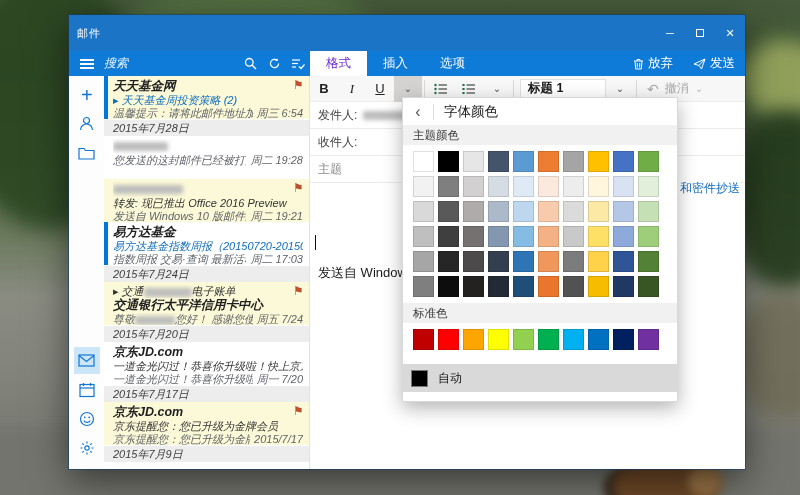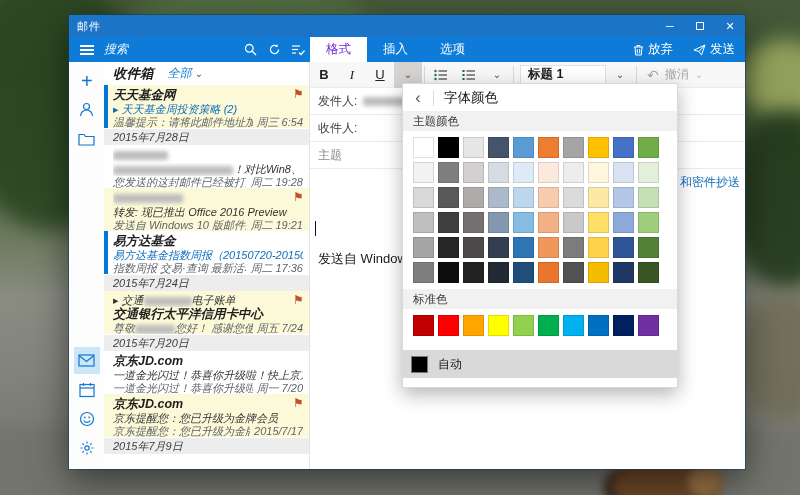--- a/index.html
+++ b/index.html
@@ -17,21 +17,21 @@
   .b5 { left:735px; top:290px; width:100px; height:130px; background:#6e6a55; opacity:.8; }
   .b6 { left:-30px; top:430px; width:860px; height:120px; background:#73746d; filter:blur(6px); border-radius:0; }
   .cat-body { position:absolute; left:612px; top:458px; width:108px; height:55px; background:#6d4827; border-radius:50%; filter:blur(5px); }
   .cat-dark { position:absolute; left:604px; top:468px; width:50px; height:40px; background:#33251a; border-radius:50%; filter:blur(5px); }
   .cat-light { position:absolute; left:688px; top:466px; width:34px; height:30px; background:#9b7547; border-radius:50%; filter:blur(4px); }
 
   
   .window { position:absolute; left:69px; top:15px; width:676px; height:454px;
     box-shadow:0 12px 34px rgba(0,0,0,.5); background:#fff; display:flex; flex-direction:column;
     outline:1px solid rgba(15,60,110,.55); }
-  .titlebar { height:22px; background:#1b74c6; color:#fff; display:flex; align-items:center; flex:0 0 auto; }
+  .titlebar { height:36px; background:#1b74c6; color:#fff; display:flex; align-items:center; flex:0 0 auto; }
   .titlebar .title { font-size:11px; padding-left:8px; flex:1; letter-spacing:1px; }
   .win-btn { width:30px; height:22px; display:flex; align-items:center; justify-content:center; font-size:11px; color:#fff; }
   .win-btn.max span { display:block; width:8px; height:8px; border:1px solid #fff; }
   .main { flex:1; display:flex; min-height:0; }
 
   
   .left-pane { width:241px; flex:0 0 auto; display:flex; flex-direction:column; background:#fff;font-style:italic; }
   .search-row { height:25px; background:#0e7bd8; display:flex; align-items:center; flex:0 0 auto; }
   .burger { width:35px; display:flex; flex-direction:column; gap:2px; align-items:center; }
   .burger i { display:block; width:14px; height:2px; background:#fff; }
@@ -78,21 +78,21 @@
   .tsep { width:1px; height:18px; background:#d8d8d8; margin:0 2px; }
   .chev { font-size:10px; color:#555; }
   .style-box { width:86px; height:20px; background:#fff; border:1px solid #e0e0e0; display:flex; align-items:center; padding-left:7px; font-size:12.5px; font-weight:bold; color:#1a1a1a; margin-left:4px; }
   .undo-group { display:flex; align-items:center; color:#a6a6a6; gap:6px; padding:0 8px; font-size:12px; }
   .undo-arrow { font-size:14px; }
 
   .compose { flex:1; position:relative; padding:0; min-height:0; }
   .field { height:27px; display:flex; align-items:center; padding-left:8px; border-bottom:1px solid #ebebeb; font-size:12px; color:#444; }
   .field .blur-addr { margin-left:6px; }
   .field.subject { color:#8a8a8a; }
-  .cc-link { position:absolute; top:86px; right:5px; font-size:12px; color:#0f6cbd; background:#fff; padding-left:2px; }
+  .cc-link { position:absolute; top:78px; right:5px; font-size:12px; color:#0f6cbd; background:#fff; padding-left:2px; }
   .cursor { position:absolute; left:5px; top:133px; width:1px; height:15px; background:#111; }
   .signature { position:absolute; left:8px; top:162px; font-size:13px; color:#1a1a1a; font-weight:500; }
 
   
   .panel { position:absolute; left:92px; top:46px; width:276px; height:305px; background:#fff;
     box-shadow:0 6px 18px rgba(0,0,0,.3); border:1px solid #d9d9d9; z-index:5; display:flex; flex-direction:column; }
   .panel-head { height:27px; display:flex; align-items:center; flex:0 0 auto; }
   .back { width:30px; text-align:center; font-size:16px; color:#555; }
   .ph-div { width:1px; height:16px; background:#dcdcdc; }
   .panel-title { font-size:13.5px; color:#1a1a1a; padding-left:10px; }
@@ -201,60 +201,55 @@
             </span>
             <span class="ric">
               <svg width="16" height="16" viewBox="0 0 16 16">
                   <circle cx="8" cy="8" r="2.2" fill="none" stroke="#1176d2" stroke-width="1.2"></circle>
                   <path d="M8 1.5 v2 M8 12.5 v2 M1.5 8 h2 M12.5 8 h2 M3.4 3.4 l1.4 1.4 M11.2 11.2 l1.4 1.4 M12.6 3.4 l-1.4 1.4 M4.8 11.2 l-1.4 1.4" stroke="#1176d2" stroke-width="1.2"></path>
                 </svg>
             </span>
           </div>
 
           <div class="list">
-            <div class="inbox-head">
-              <span class="inbox-title">收件箱</span>
-              <span class="inbox-filter"><span>全部</span> <span class="chev">⌄</span></span>
-            </div>
             <div class="rows" id="mail-rows">
                 <div class="mail-item yellow">
                   <div class="accent"></div>
                   <span class="flag">⚑</span>
                   <div class="ln sender"><span>天天基金网</span></div>
                   <div class="ln subject unread"><span>▸ 天天基金周投资策略  (2)</span></div>
                   <div class="ln preview">
                     <span class="ptxt"><span>温馨提示：请将此邮件地址加入您的邮件联系，</span></span>
                     <span class="time">周三 6:54</span>
                   </div>
                 </div>
                 <div class="date-sep">2015年7月28日</div>
                 <div class="mail-item">
                   <div class="ln sender"><span class="redact" style="width: 55px;"></span></div>
-                  <div class="ln subject read"><span class="redact" style="width: 120px;"></span><span>！对比Win8、</span></div>
                   <div class="ln preview">
                     <span class="ptxt"><span>您发送的这封邮件已经被打开。</span></span>
                     <span class="time">周二 19:28</span>
                   </div>
                 </div>
                 <div class="mail-item yellow">
                   <span class="flag">⚑</span>
                   <div class="ln sender"><span class="redact" style="width: 70px;"></span></div>
                   <div class="ln subject read"><span>转发: 现已推出 Office 2016 Preview</span></div>
                   <div class="ln preview">
                     <span class="ptxt"><span>发送自 Windows 10 版邮件应用 发件人: Gal</span></span>
                     <span class="time">周二 19:21</span>
                   </div>
                 </div>
                 <div class="mail-item">
                   <div class="accent"></div>
                   <div class="ln sender"><span>易方达基金</span></div>
                   <div class="ln subject unread"><span>易方达基金指数周报（20150720-20150724</span></div>
                   <div class="ln preview">
                     <span class="ptxt"><span>指数周报 交易·查询 最新活动 在线客服 尊敬</span></span>
-                    <span class="time">周二 17:36</span>
+                    <span class="time">周二 17:03</span>
                   </div>
                 </div>
                 <div class="date-sep">2015年7月24日</div>
                 <div class="mail-item yellow">
                   <span class="flag">⚑</span>
                   <div class="ln subject read"><span>▸ 交通</span><span class="redact" style="width: 48px;"></span><span>电子账单</span></div>
                   <div class="ln sender"><span>交通银行太平洋信用卡中心</span></div>
                   <div class="ln preview">
                     <span class="ptxt"><span>尊敬</span><span class="redact" style="width: 40px;"></span><span>您好！ 感谢您使用交通银行</span></span>
                     <span class="time">周五 7/24</span>
@@ -262,20 +257,21 @@
                 </div>
                 <div class="date-sep">2015年7月20日</div>
                 <div class="mail-item">
                   <div class="ln sender"><span>京东JD.com</span></div>
                   <div class="ln subject read"><span>一道金光闪过！恭喜你升级啦！快上京东会员</span></div>
                   <div class="ln preview">
                     <span class="ptxt"><span>一道金光闪过！恭喜你升级啦！快上京东会员</span></span>
                     <span class="time">周一 7/20</span>
                   </div>
                 </div>
+                <div class="date-sep">2015年7月17日</div>
                 <div class="mail-item yellow">
                   <span class="flag">⚑</span>
                   <div class="ln sender"><span>京东JD.com</span></div>
                   <div class="ln subject read"><span>京东提醒您：您已升级为金牌会员</span></div>
                   <div class="ln preview">
                     <span class="ptxt"><span>京东提醒您：您已升级为金牌会员 为了您能</span></span>
                     <span class="time">2015/7/17</span>
                   </div>
                 </div>
                 <div class="date-sep">2015年7月9日</div>

